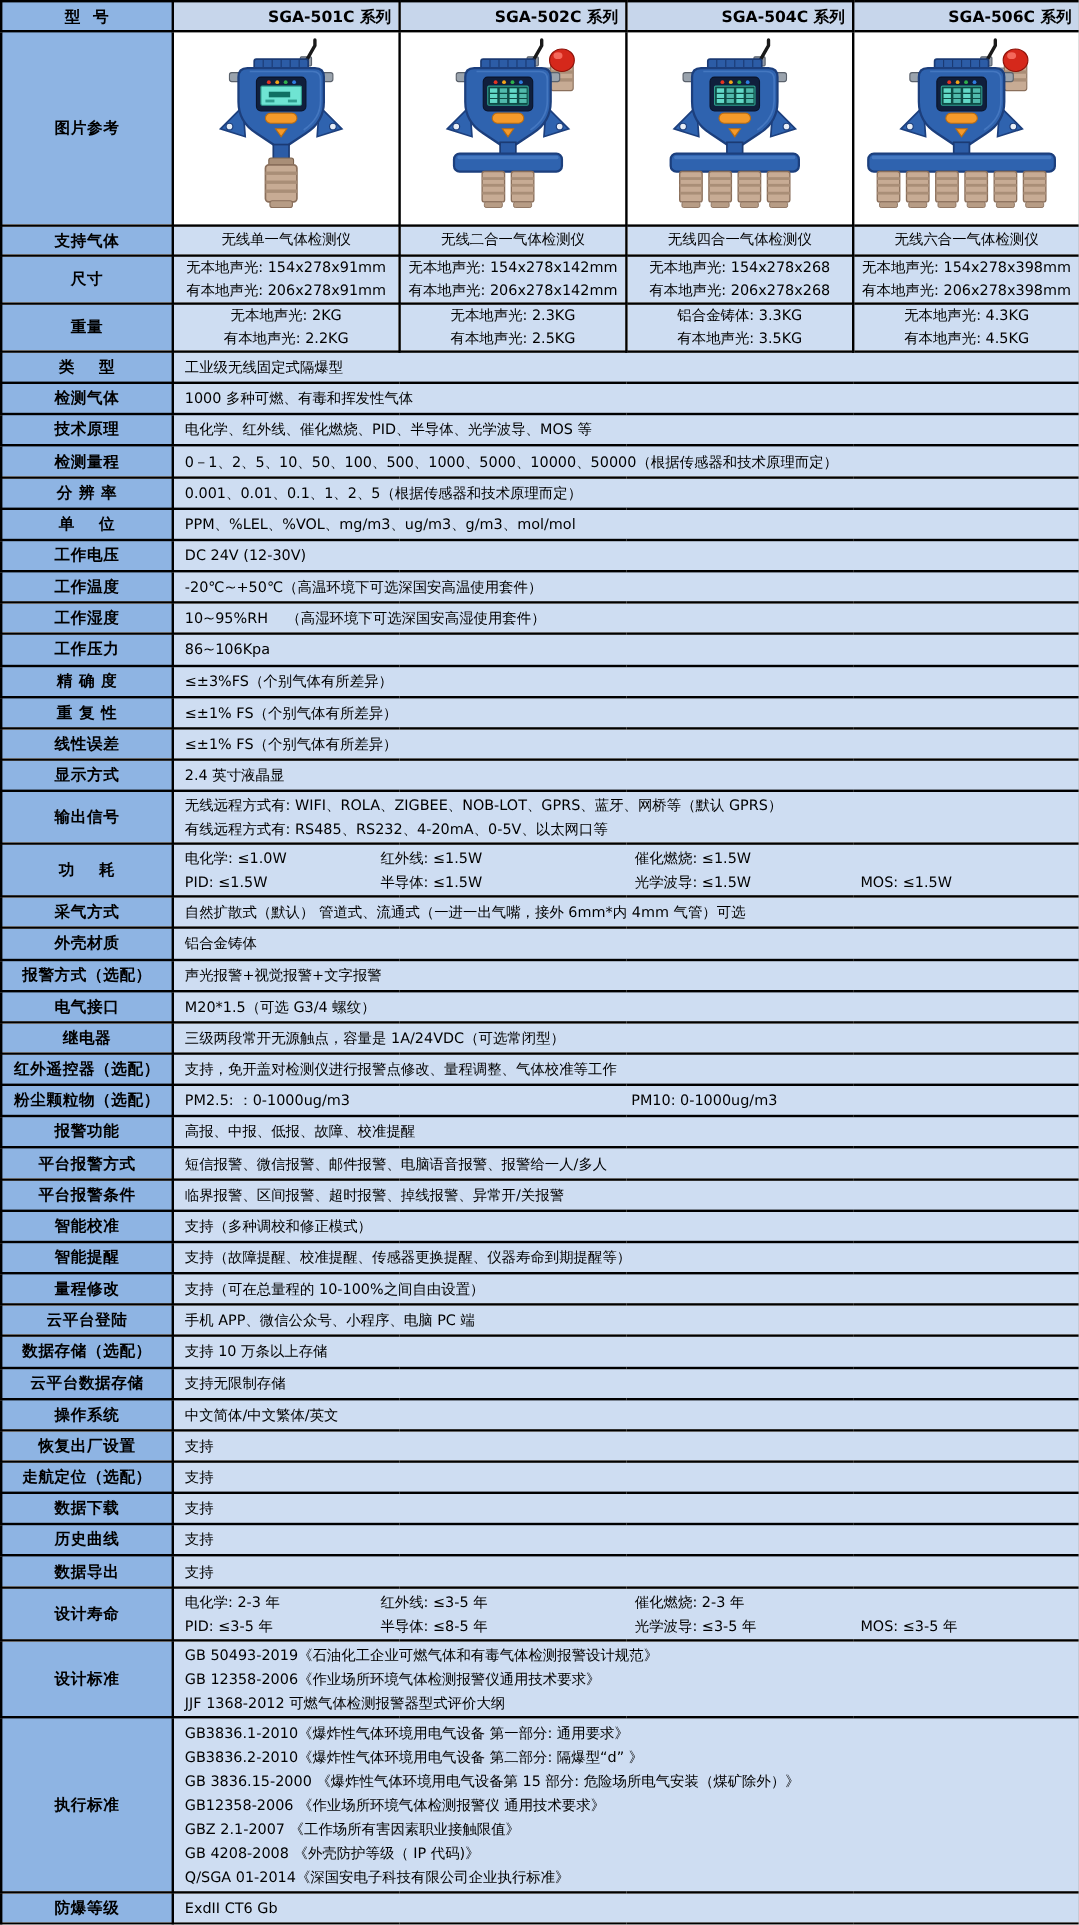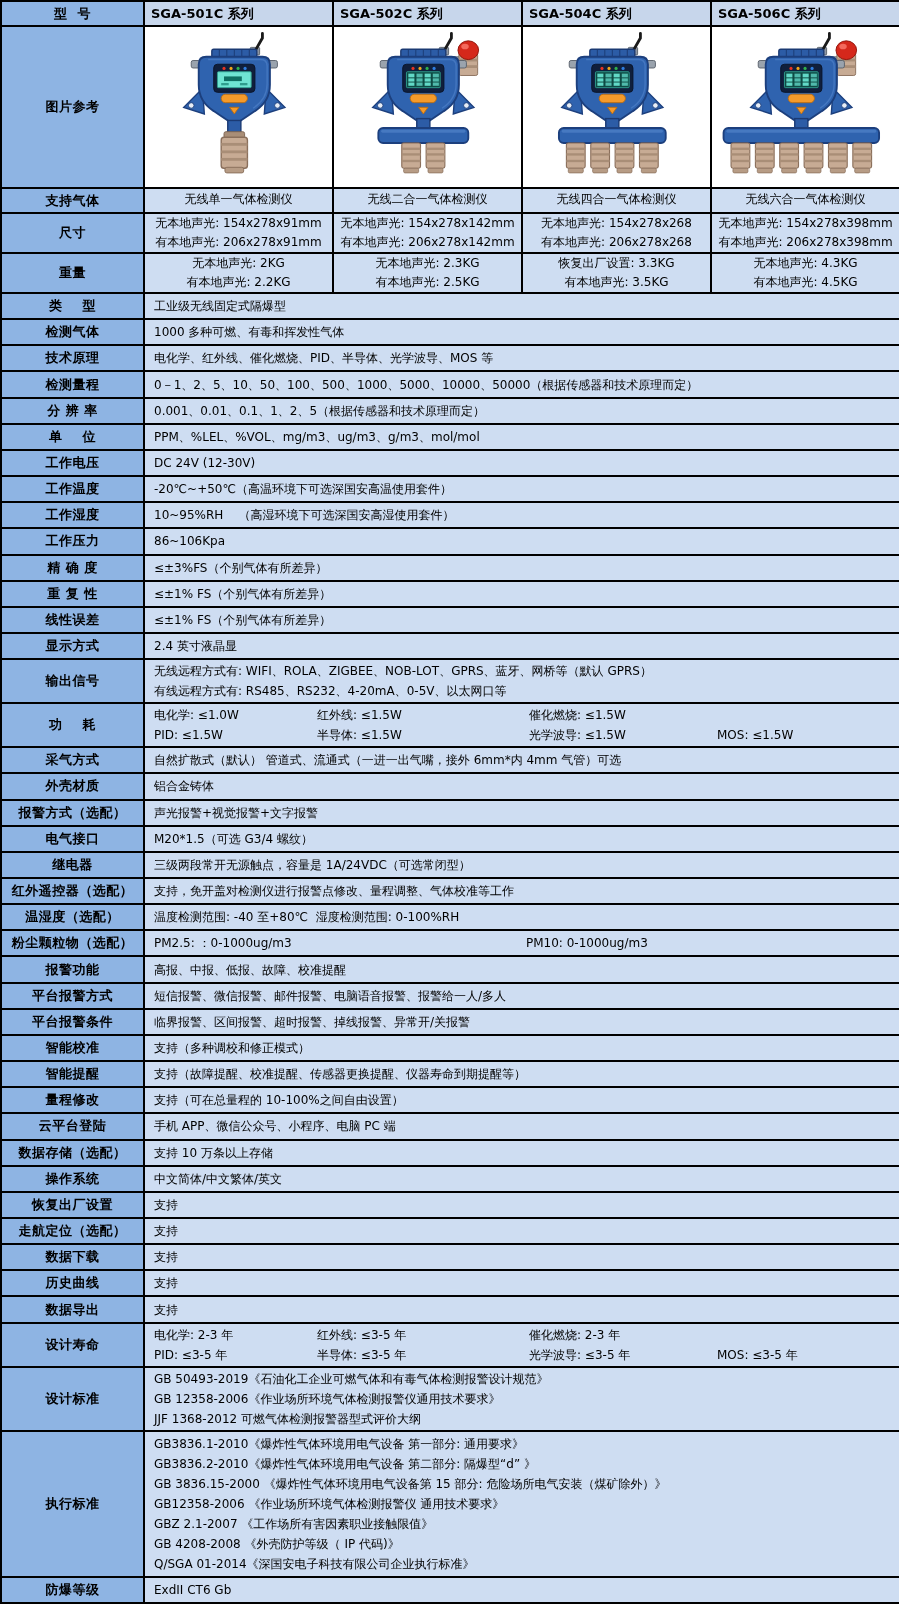--- a/index.html
+++ b/index.html
@@ -19,21 +19,21 @@
     text-align:center;
     font-weight:bold;
     font-size:13px;
     padding:0 2px;
     letter-spacing:0.5px;
     white-space:pre-wrap;
     margin-top:12px;
   }
   td.hcell{
     background:var(--header-bg);
-    text-align:left;
+    text-align:right;
     font-weight:bold;
     font-size:13px;
   }
   td.imgcell{background:var(--image-bg);text-align:center;padding:2px;}
   td.qcell{background:var(--cell-bg);text-align:center;font-size:12px;}
   td.vcell{background:var(--cell-bg);font-size:12px;padding:1px 9px;margin-top:24px;}
   .qline{line-height:19px;white-space:pre-wrap;}
   .specline{line-height:20px;white-space:pre-wrap;}
   .col{display:inline-block;min-width:163px;white-space:pre;}
   .col:nth-child(2){min-width:212px;}
@@ -304,21 +304,21 @@
           <td class="label">重量</td>
           <td class="qcell">
             <div class="qline">无本地声光: 2KG</div>
             <div class="qline">有本地声光: 2.2KG</div>
           </td>
           <td class="qcell">
             <div class="qline">无本地声光: 2.3KG</div>
             <div class="qline">有本地声光: 2.5KG</div>
           </td>
           <td class="qcell">
-            <div class="qline">恢复出厂设置: 3.3KG</div>
+            <div class="qline">铝合金铸体: 3.3KG</div>
             <div class="qline">有本地声光: 3.5KG</div>
           </td>
           <td class="qcell">
             <div class="qline">无本地声光: 4.3KG</div>
             <div class="qline">有本地声光: 4.5KG</div>
           </td>
         </tr>
         <tr class="row-0">
           <td class="label">类    型</td>
           <td class="vcell" colspan="4">
@@ -446,26 +446,20 @@
           <td class="vcell" colspan="4">
             <div class="specline">三级两段常开无源触点，容量是 1A/24VDC（可选常闭型）</div>
           </td>
         </tr>
         <tr class="row-22">
           <td class="label">红外遥控器（选配）</td>
           <td class="vcell" colspan="4">
             <div class="specline">支持，免开盖对检测仪进行报警点修改、量程调整、气体校准等工作</div>
           </td>
         </tr>
-        <tr class="row-23">
-          <td class="label">温湿度（选配）</td>
-          <td class="vcell" colspan="4">
-            <div class="specline">温度检测范围: -40 至+80℃  湿度检测范围: 0-100%RH</div>
-          </td>
-        </tr>
         <tr class="row-24">
           <td class="label">粉尘颗粒物（选配）</td>
           <td class="vcell" colspan="4">
             <div class="specline"><span class="col">PM2.5: ：0-1000ug/m3</span><span class="col">PM10: 0-1000ug/m3</span></div>
           </td>
         </tr>
         <tr class="row-25">
           <td class="label">报警功能</td>
           <td class="vcell" colspan="4">
             <div class="specline">高报、中报、低报、故障、校准提醒</div>
@@ -506,20 +500,26 @@
           <td class="vcell" colspan="4">
             <div class="specline">手机 APP、微信公众号、小程序、电脑 PC 端</div>
           </td>
         </tr>
         <tr class="row-34">
           <td class="label">数据存储（选配）</td>
           <td class="vcell" colspan="4">
             <div class="specline">支持 10 万条以上存储</div>
           </td>
         </tr>
+        <tr class="row-35">
+          <td class="label">云平台数据存储</td>
+          <td class="vcell" colspan="4">
+            <div class="specline">支持无限制存储</div>
+          </td>
+        </tr>
         <tr class="row-36">
           <td class="label">操作系统</td>
           <td class="vcell" colspan="4">
             <div class="specline">中文简体/中文繁体/英文</div>
           </td>
         </tr>
         <tr class="row-37">
           <td class="label">恢复出厂设置</td>
           <td class="vcell" colspan="4">
             <div class="specline">支持</div>
@@ -546,21 +546,21 @@
         <tr class="row-41">
           <td class="label">数据导出</td>
           <td class="vcell" colspan="4">
             <div class="specline">支持</div>
           </td>
         </tr>
         <tr class="row-42 h-l2">
           <td class="label">设计寿命</td>
           <td class="vcell" colspan="4">
             <div class="specline"><span class="col">电化学: 2-3 年</span><span class="col">红外线: ≤3-5 年</span><span class="col">催化燃烧: 2-3 年</span></div>
-            <div class="specline"><span class="col">PID: ≤3-5 年</span><span class="col">半导体: ≤3-5 年</span><span class="col">光学波导: ≤3-5 年</span><span class="col">MOS: ≤3-5 年</span></div>
+            <div class="specline"><span class="col">PID: ≤3-5 年</span><span class="col">半导体: ≤8-5 年</span><span class="col">光学波导: ≤3-5 年</span><span class="col">MOS: ≤3-5 年</span></div>
           </td>
         </tr>
         <tr class="row-43 h-l3">
           <td class="label">设计标准</td>
           <td class="vcell" colspan="4">
             <div class="specline">GB 50493-2019《石油化工企业可燃气体和有毒气体检测报警设计规范》</div>
             <div class="specline">GB 12358-2006《作业场所环境气体检测报警仪通用技术要求》</div>
             <div class="specline">JJF 1368-2012 可燃气体检测报警器型式评价大纲</div>
           </td>
         </tr>

